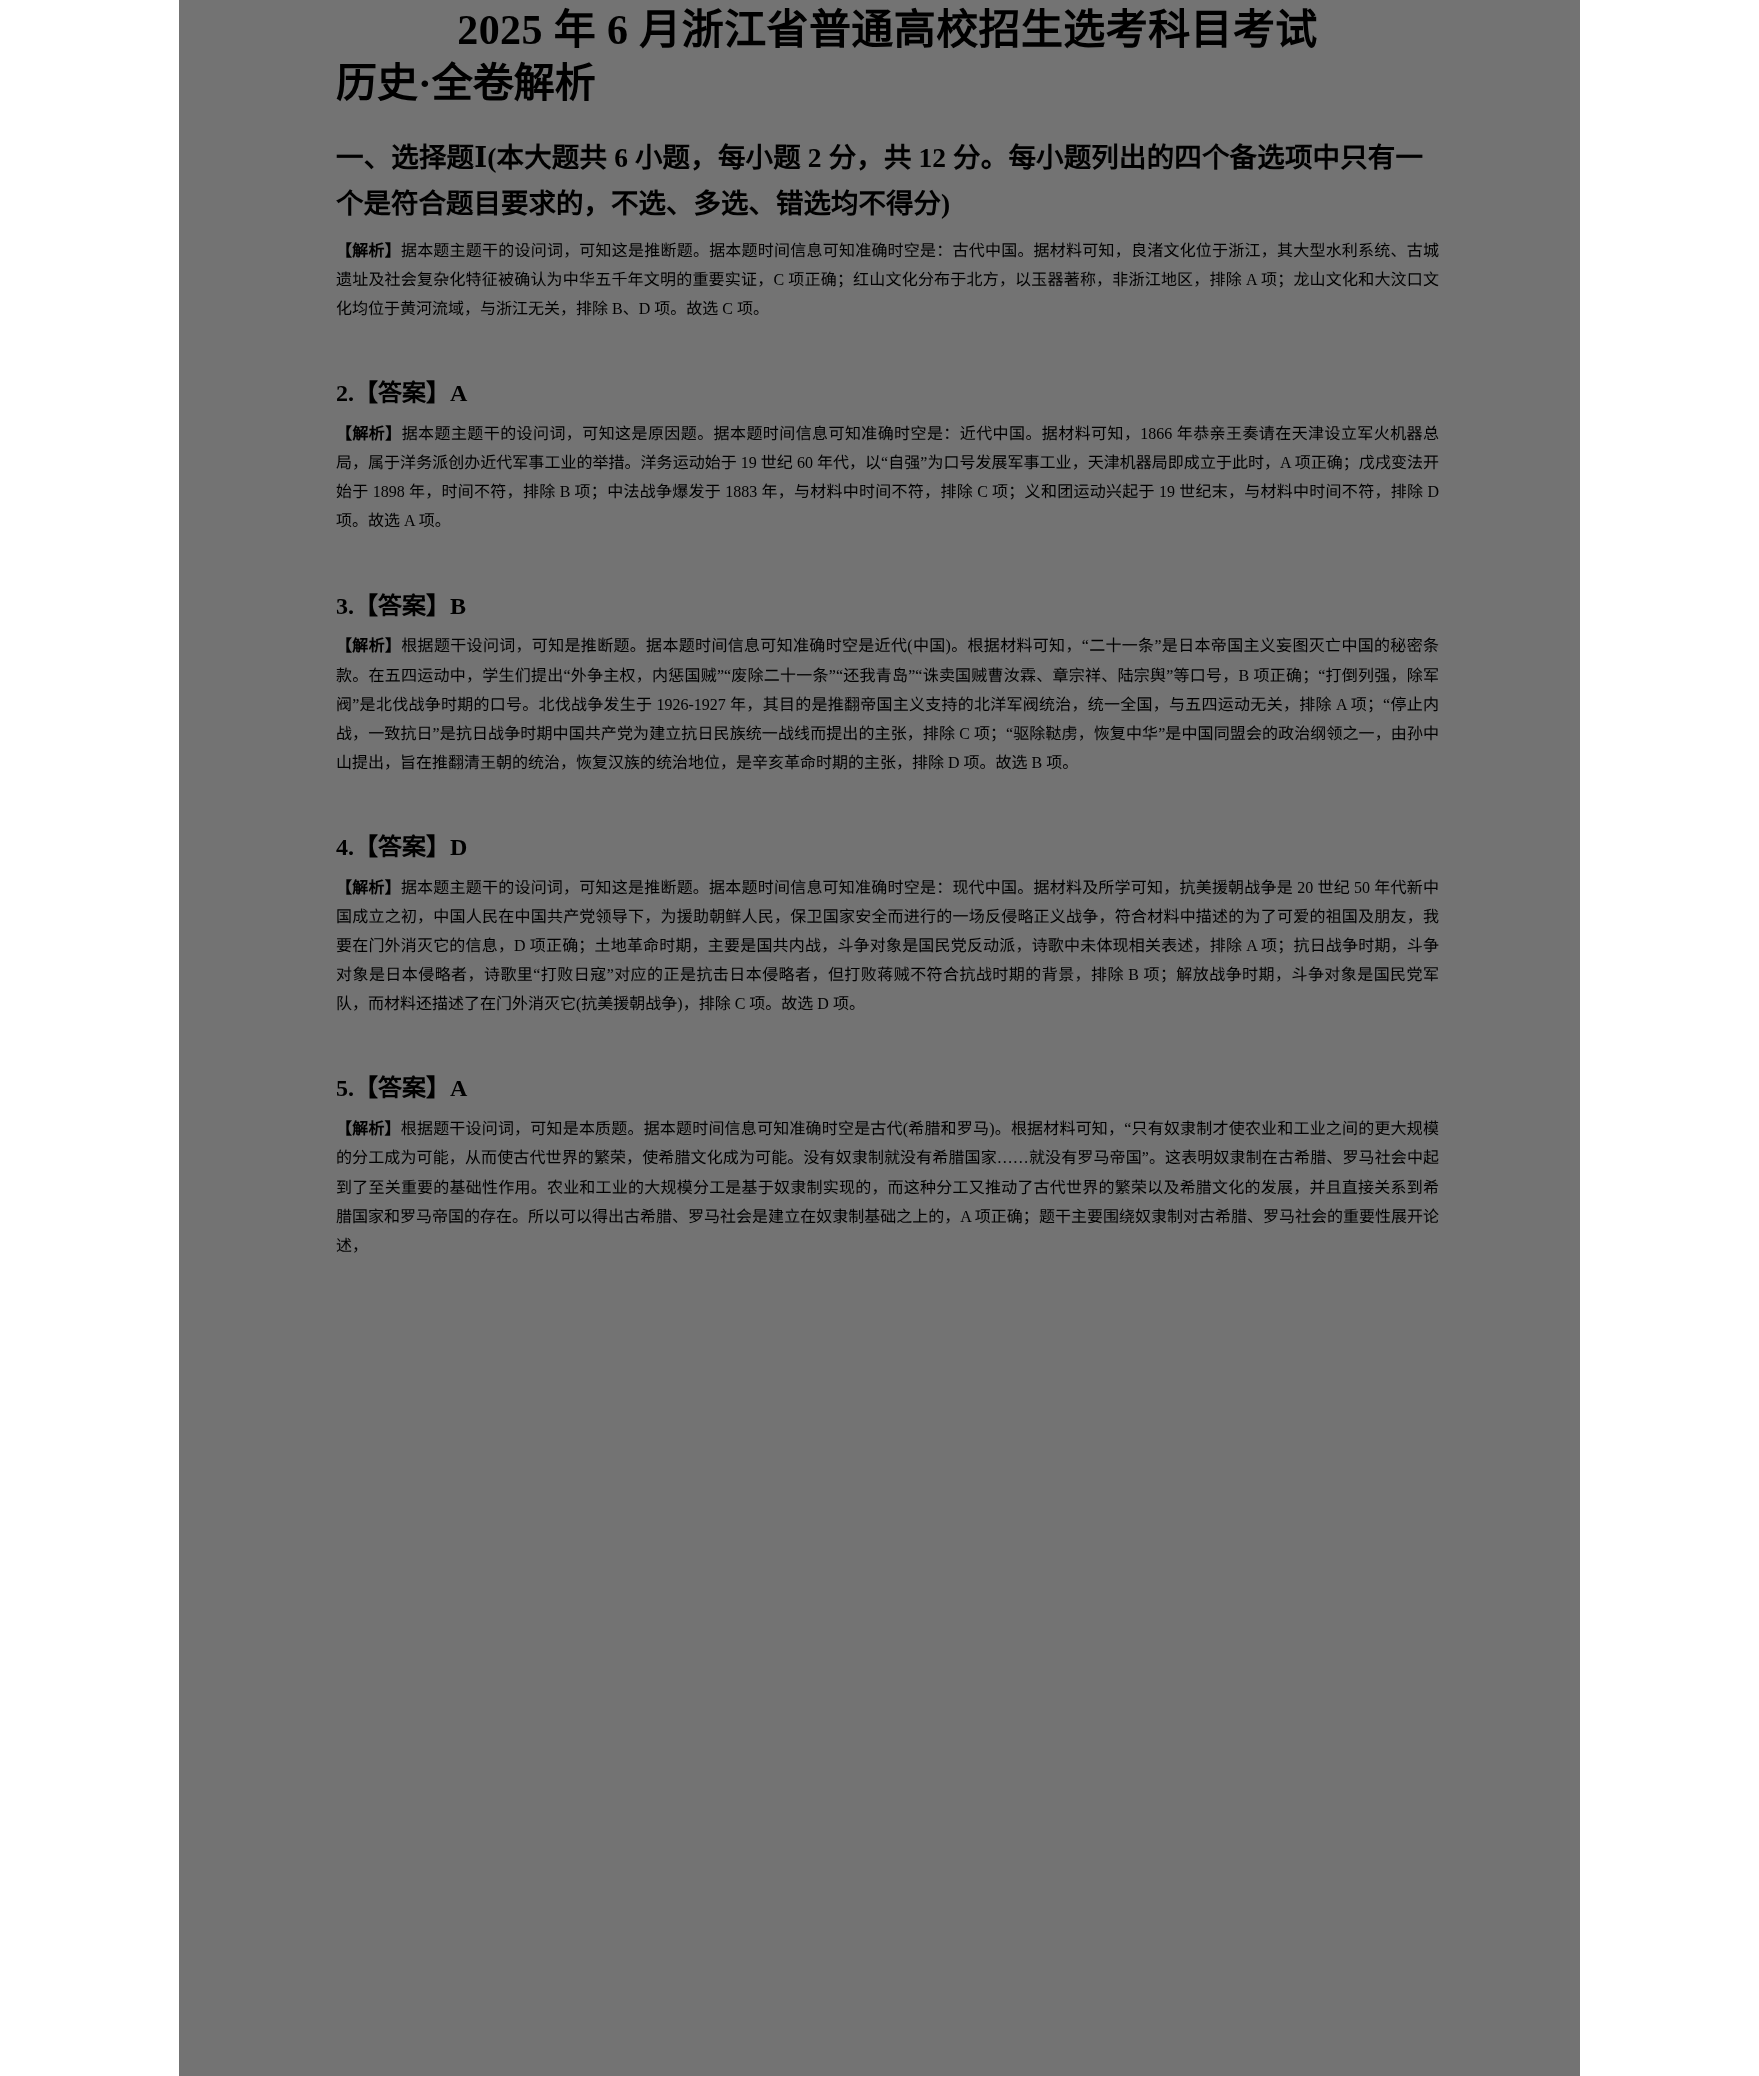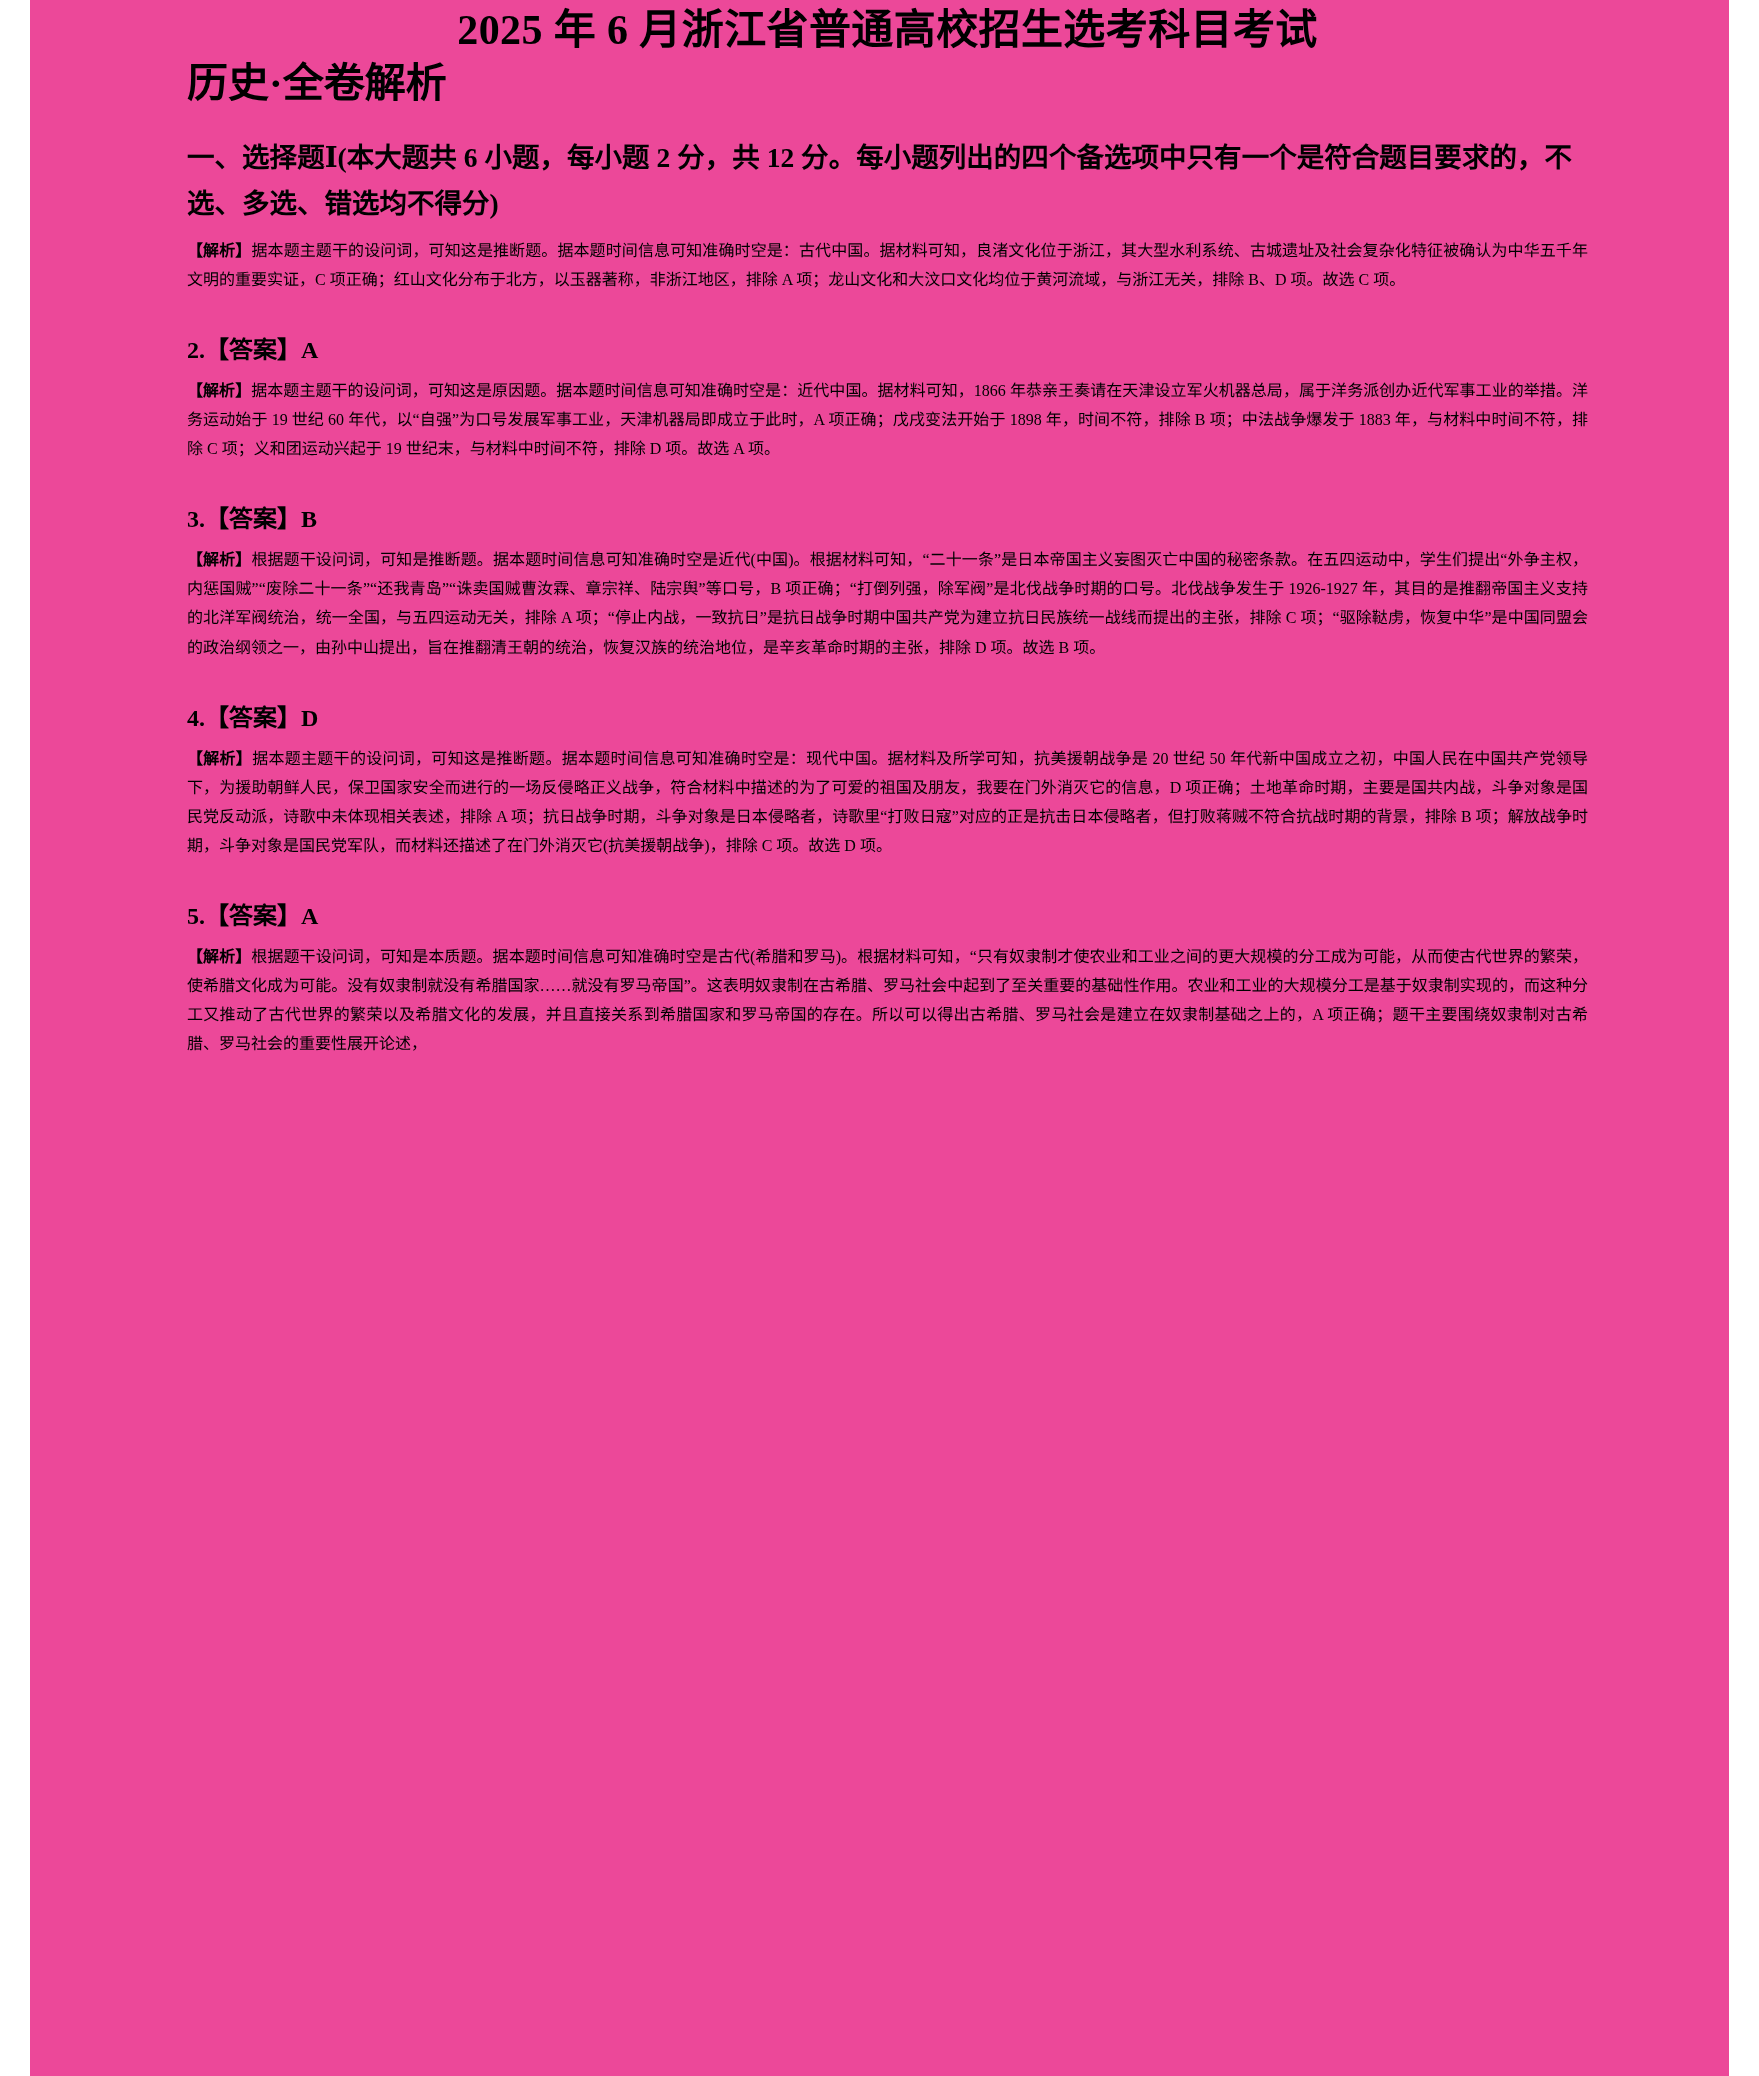--- a/index.html
+++ b/index.html
@@ -7,25 +7,25 @@
     margin: 0;
     padding: 0;
     background: #ffffff;
   }
   body {
     font-family: "Liberation Serif", "DejaVu Serif", serif;
     color: #000000;
     -webkit-font-smoothing: antialiased;
   }
   .page {
-    width: 1699px;
+    width: 1401px;
     min-height: 2077px;
     box-sizing: border-box;
     margin: 0 auto;
-    background: #ec4899;
+    background: #737373;
     padding: 4.7px 141px 0 157px;
     overflow: hidden;
     position: relative;
   }
   .doc-title {
     text-align: center;
     font-size: 42px;
     font-weight: bold;
     line-height: 1.22;
     letter-spacing: 0.4px;
@@ -77,21 +77,21 @@
     text-align: justify;
     text-justify: inter-ideograph;
     margin: 7.9px 0 0 0;
     word-break: break-all;
   }
   .q-body .lead {
     font-weight: bold;
   }
   
   .q-block + .q-block .q-head {
-    margin-top: 38px;
+    margin-top: 52px;
   }
 </style>
 </head>
 <body>
 
 <div class="page">
 
   <h1 class="doc-title">
     <span class="line">2025 年 6 月浙江省普通高校招生选考科目考试</span>
   </h1>

